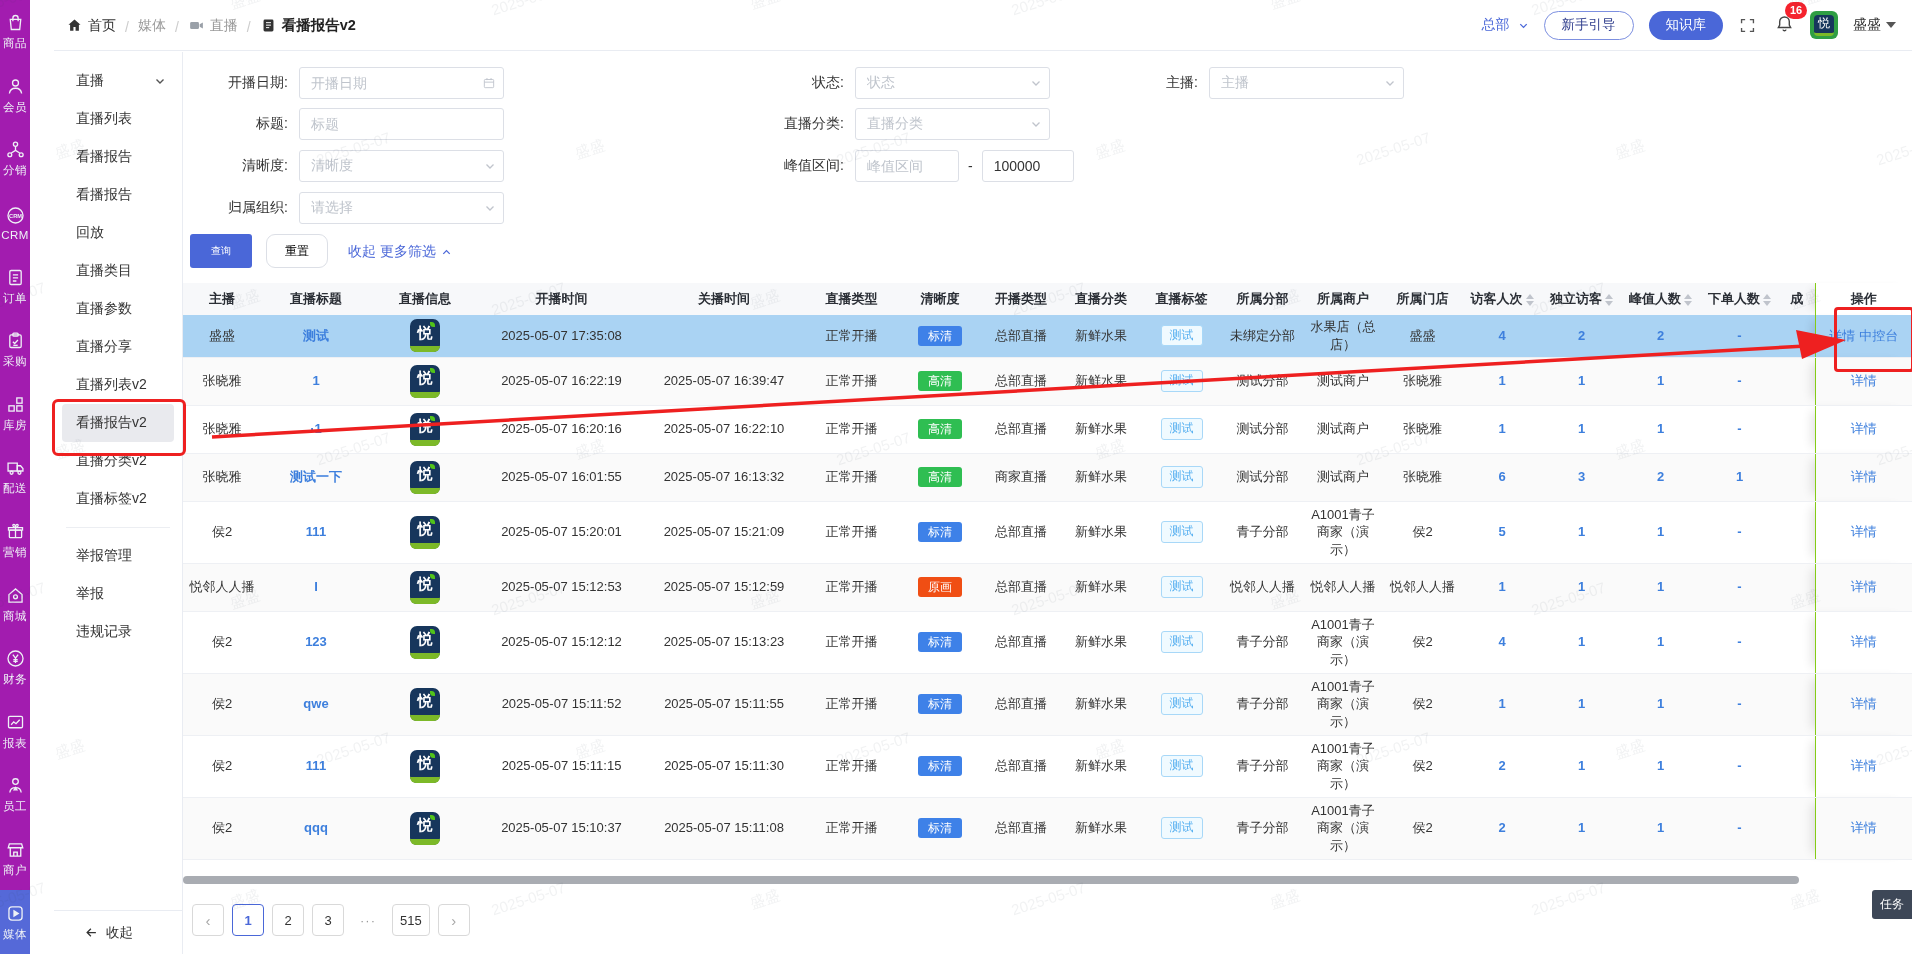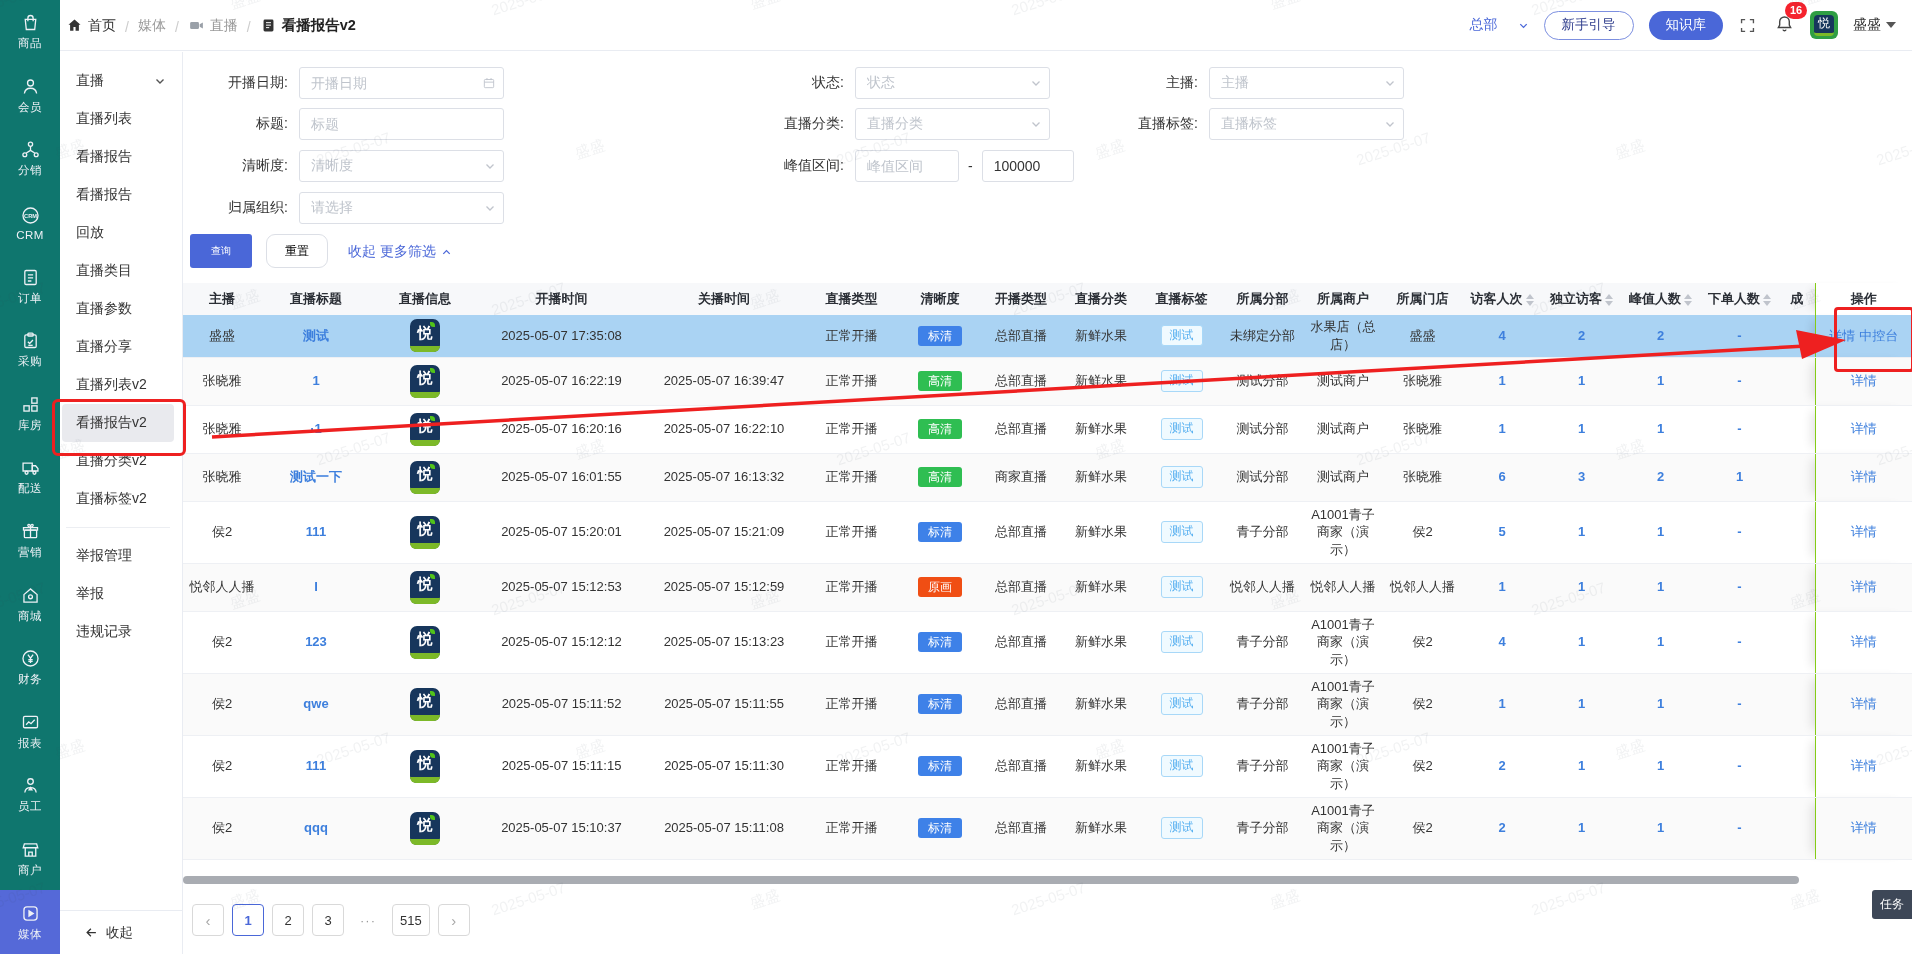--- a/index.html
+++ b/index.html
@@ -1,39 +1,39 @@
 <!DOCTYPE html>
 <html><head>
 <meta charset="utf-8">
 <style>
   html,body{margin:0;padding:0;background:#fff}
   #app{position:relative;width:1912px;height:954px;background:#fff;overflow:hidden;
        font-family:"Liberation Sans","DejaVu Sans",sans-serif;color:#333}
 
   
-  #rail{position:absolute;left:0;top:0;width:60px;height:954px;background:#0f766e;
+  #rail{position:absolute;left:0;top:0;width:30px;height:954px;background:#a21caf;
         display:flex;flex-direction:column;z-index:6}
   .rail-item{flex:1;display:flex;flex-direction:column;align-items:center;justify-content:center;
              gap:3px;color:#eef1f6;cursor:pointer}
   .rail-item svg{width:21px;height:21px;display:block}
   .rail-label{font-size:11.5px;letter-spacing:.5px}
   .rail-item.sel{background:#5569d8}
 
   
   #topbar{position:absolute;left:54px;top:0;width:1858px;height:51px;background:#fff;
           border-bottom:1px solid #e9ecf2;display:flex;align-items:center;z-index:5;box-sizing:border-box}
   #breadcrumb{display:flex;align-items:flex-end;gap:9px;padding-left:12px;font-size:14px}
   .bc-item{display:flex;align-items:center;gap:5px;cursor:pointer}
   .bc-item svg{width:17px;height:17px}
   .bc-home{color:#333}
   .bc-muted{color:#999}
   .bc-current{color:#222;font-weight:bold;font-size:14.5px;cursor:default}
   .bc-sep{color:#ccc}
   #topbar-right{margin-left:auto;display:flex;align-items:center;gap:15px;padding-right:16px}
-  .org{color:#4a67d8;font-size:14px;display:flex;align-items:center;gap:20px;cursor:pointer}
+  .org{color:#4a67d8;font-size:14px;display:flex;align-items:center;gap:8px;cursor:pointer}
   .pill{height:29px;border-radius:15px;padding:0 17px;font-size:13.5px;display:flex;align-items:center;cursor:pointer;font-family:inherit}
   .pill.outline{border:1px solid #7c8fe0;color:#33418f;background:#fff}
   .pill.solid{background:#4a67d8;color:#fff;border:none}
   .tb-ico{cursor:pointer;display:flex;align-items:center}
   .bell-wrap{position:relative;cursor:pointer;margin-left:2px}
   .badge{position:absolute;top:-11px;left:11px;background:#f5222d;color:#fff;border-radius:9px;
          font-size:11px;line-height:1;padding:3px 5px;font-weight:bold}
   .avatar{width:28px;height:28px;border-radius:6px;background:#2f9e44;display:flex;align-items:center;
           justify-content:center;cursor:pointer}
   .avatar-inner{width:20px;height:21px;border-radius:4px;background:#17365c;color:#fff;font-size:12px;
@@ -444,31 +444,20 @@
   <div class="fg r2 c1">
     <span class="flabel">标题:</span>
     <span class="field">
       <input type="text" placeholder="标题" style="">
     </span>
   </div>
   <div class="fg r2 c2">
     <span class="flabel">直播分类:</span>
     <span class="field">
       <span class="ph">直播分类</span>
-      <span class="tail">
-          <svg width="12" height="12" viewBox="0 0 12 12">
-            <path d="M2.5 4.5L6 8l3.5-3.5" stroke="#c0c4cc" stroke-width="1.3" fill="none"></path>
-          </svg>
-        </span>
-    </span>
-  </div>
-  <div class="fg r2 c3">
-    <span class="flabel">直播标签:</span>
-    <span class="field">
-      <span class="ph">直播标签</span>
       <span class="tail">
           <svg width="12" height="12" viewBox="0 0 12 12">
             <path d="M2.5 4.5L6 8l3.5-3.5" stroke="#c0c4cc" stroke-width="1.3" fill="none"></path>
           </svg>
         </span>
     </span>
   </div>
   <div class="fg r3 c1">
     <span class="flabel">清晰度:</span>
     <span class="field">

